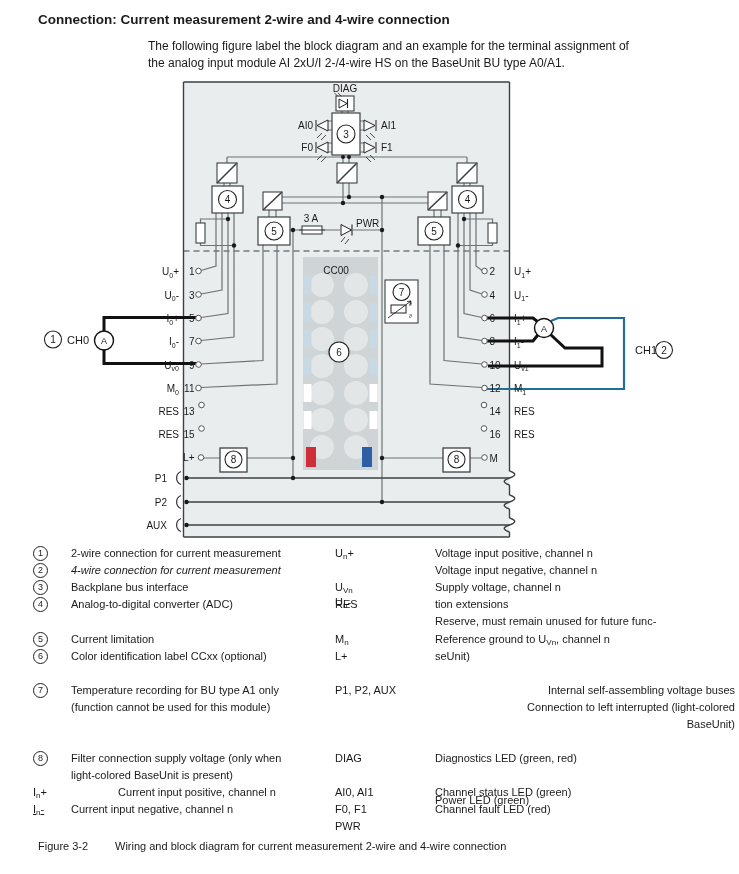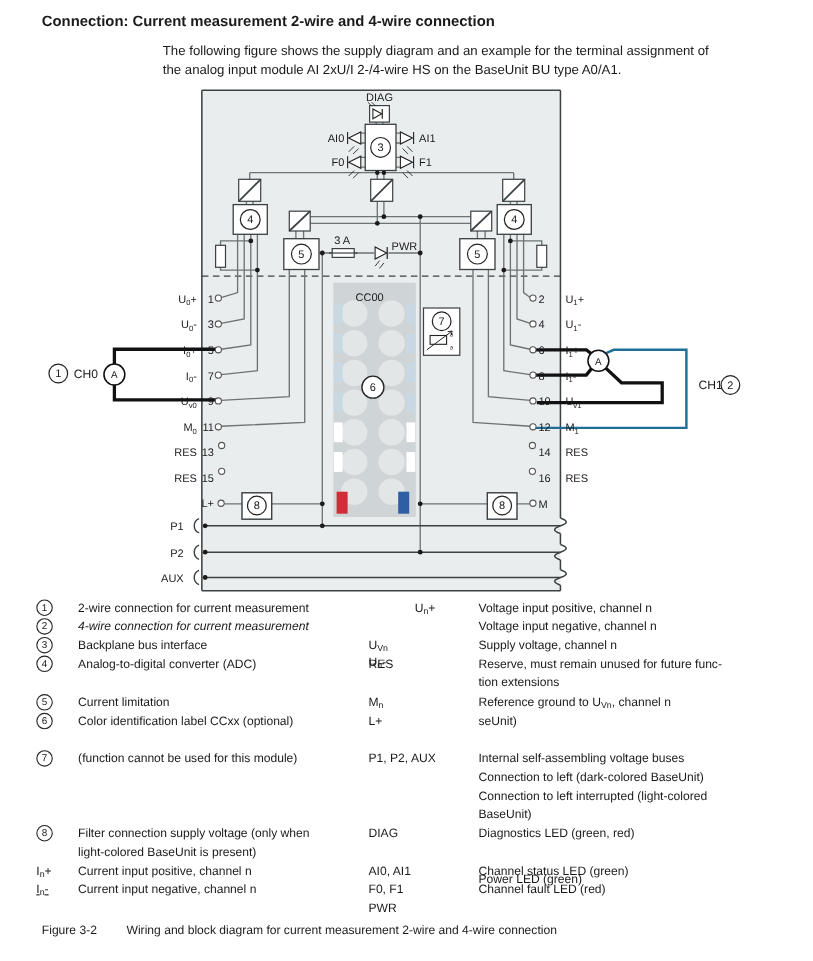--- a/index.html
+++ b/index.html
@@ -20,21 +20,21 @@
   .sub{font-size:8px;vertical-align:-2px;}
   #caption-label{left:38px;top:840px;font-size:11px;}
   #caption-text{left:115px;top:840px;font-size:11px;}
 </style>
 </head>
 <body>
 
 <div id="page">
 
   <div id="title" class="abs">Connection: Current measurement 2-wire and 4-wire connection</div>
-  <div class="abs intro" style="top:39px">The following figure shows the supply diagram and an example for the terminal assignment of</div>
+  <div class="abs intro" style="top:39px">The following figure label the block diagram and an example for the terminal assignment of</div>
   <div class="abs intro" style="top:56px">the analog input module AI 2xU/I 2-/4-wire HS on the BaseUnit BU type A0/A1.</div>
 
   <div id="svgwrap" class="abs">
   <svg width="739" height="545" viewBox="0 0 739 545" xmlns="http://www.w3.org/2000/svg">
 
     <rect x="183.5" y="82" width="326" height="455" fill="#e9edee"></rect>
     <g stroke="#3c4144" stroke-width="1.4" fill="none">
       <path d="M183.5,82 H509.5"></path>
       <path d="M183.5,82 V537"></path>
       <path d="M183.5,537 H509.5"></path>
@@ -335,21 +335,21 @@
           <text x="514" y="438" font-size="10" text-anchor="start"><tspan>RES</tspan></text>
         </g>
   </svg>
   </div>
 
   <div id="legend">
       <div class="legend-cell lg-marker" style="top: 545px;"><span class="circled">1</span></div>
       <div class="legend-cell lg-text" style="top: 545px;">
         <div>2-wire connection for current measurement</div>
       </div>
-      <div class="legend-cell lg-abbr" style="top: 545px; margin-left: 42px;"><span>U</span><span class="sub">n</span><span>+</span></div>
+      <div class="legend-cell lg-abbr" style="top: 545px;"><span>U</span><span class="sub">n</span><span>+</span></div>
       <div class="legend-cell lg-desc" style="top: 545px;">
         <div>Voltage input positive, channel n</div>
       </div>
       <div class="legend-cell lg-marker" style="top: 562px;"><span class="circled">2</span></div>
       <div class="legend-cell lg-text" style="top: 562px; font-style: italic;">
         <div>4-wire connection for current measurement</div>
       </div>
       <div class="legend-cell lg-abbr" style="top: 594px;"><span>U</span><span class="sub">n</span><span>-</span></div>
       <div class="legend-cell lg-desc" style="top: 562px;">
         <div>Voltage input negative, channel n</div>
@@ -361,59 +361,59 @@
       <div class="legend-cell lg-abbr" style="top: 579px;"><span>U</span><span class="sub">Vn</span></div>
       <div class="legend-cell lg-desc" style="top: 579px;">
         <div>Supply voltage, channel n</div>
       </div>
       <div class="legend-cell lg-marker" style="top: 596px;"><span class="circled">4</span></div>
       <div class="legend-cell lg-text" style="top: 596px;">
         <div>Analog-to-digital converter (ADC)</div>
       </div>
       <div class="legend-cell lg-abbr" style="top: 596px;"><span>RES</span></div>
       <div class="legend-cell lg-desc" style="top: 596px;">
+        <div>tion extensions</div>
         <div>Reserve, must remain unused for future func-</div>
-        <div>tion extensions</div>
       </div>
       <div class="legend-cell lg-marker" style="top: 631px;"><span class="circled">5</span></div>
       <div class="legend-cell lg-text" style="top: 631px;">
         <div>Current limitation</div>
       </div>
       <div class="legend-cell lg-abbr" style="top: 631px;"><span>M</span><span class="sub">n</span></div>
       <div class="legend-cell lg-desc" style="top: 631px;"><span>Reference ground to U</span><span class="sub">Vn</span><span>, channel n</span></div>
       <div class="legend-cell lg-marker" style="top: 648px;"><span class="circled">6</span></div>
       <div class="legend-cell lg-text" style="top: 648px;">
         <div>Color identification label CCxx (optional)</div>
       </div>
       <div class="legend-cell lg-abbr" style="top: 648px;"><span>L+</span></div>
       <div class="legend-cell lg-desc" style="top: 648px;">
         <div>seUnit)</div>
       </div>
       <div class="legend-cell lg-marker" style="top: 682px;"><span class="circled">7</span></div>
       <div class="legend-cell lg-text" style="top: 682px;">
+        <div>Temperature recording for BU type A1 only</div>
         <div>(function cannot be used for this module)</div>
       </div>
       <div class="legend-cell lg-abbr" style="top: 682px;"><span>P1, P2, AUX</span></div>
-      <div class="legend-cell lg-desc" style="top: 682px;">
+      <div class="legend-cell lg-desc" style="top: 682px; text-align: right;">
         <div>Internal self-assembling voltage buses</div>
-        <div>Connection to left (dark-colored BaseUnit)</div>
         <div>Connection to left interrupted (light-colored</div>
         <div>BaseUnit)</div>
       </div>
       <div class="legend-cell lg-marker" style="top: 750px;"><span class="circled">8</span></div>
       <div class="legend-cell lg-text" style="top: 750px;">
         <div>Filter connection supply voltage (only when</div>
         <div>light-colored BaseUnit is present)</div>
       </div>
       <div class="legend-cell lg-abbr" style="top: 750px;"><span>DIAG</span></div>
       <div class="legend-cell lg-desc" style="top: 750px;">
         <div>Diagnostics LED (green, red)</div>
       </div>
       <div class="legend-cell lg-marker" style="top: 784px;"><span>I</span><span class="sub">n</span><span>+</span></div>
-      <div class="legend-cell lg-text" style="top: 784px;">
+      <div class="legend-cell lg-text" style="top: 784px; text-align: center;">
         <div>Current input positive, channel n</div>
       </div>
       <div class="legend-cell lg-abbr" style="top: 784px;"><span>AI0, AI1</span></div>
       <div class="legend-cell lg-desc" style="top: 784px;">
         <div>Channel status LED (green)</div>
       </div>
       <div class="legend-cell lg-marker" style="top: 801px; text-decoration: underline;"><span>I</span><span class="sub">n</span><span>-</span></div>
       <div class="legend-cell lg-text" style="top: 801px;">
         <div>Current input negative, channel n</div>
       </div>

